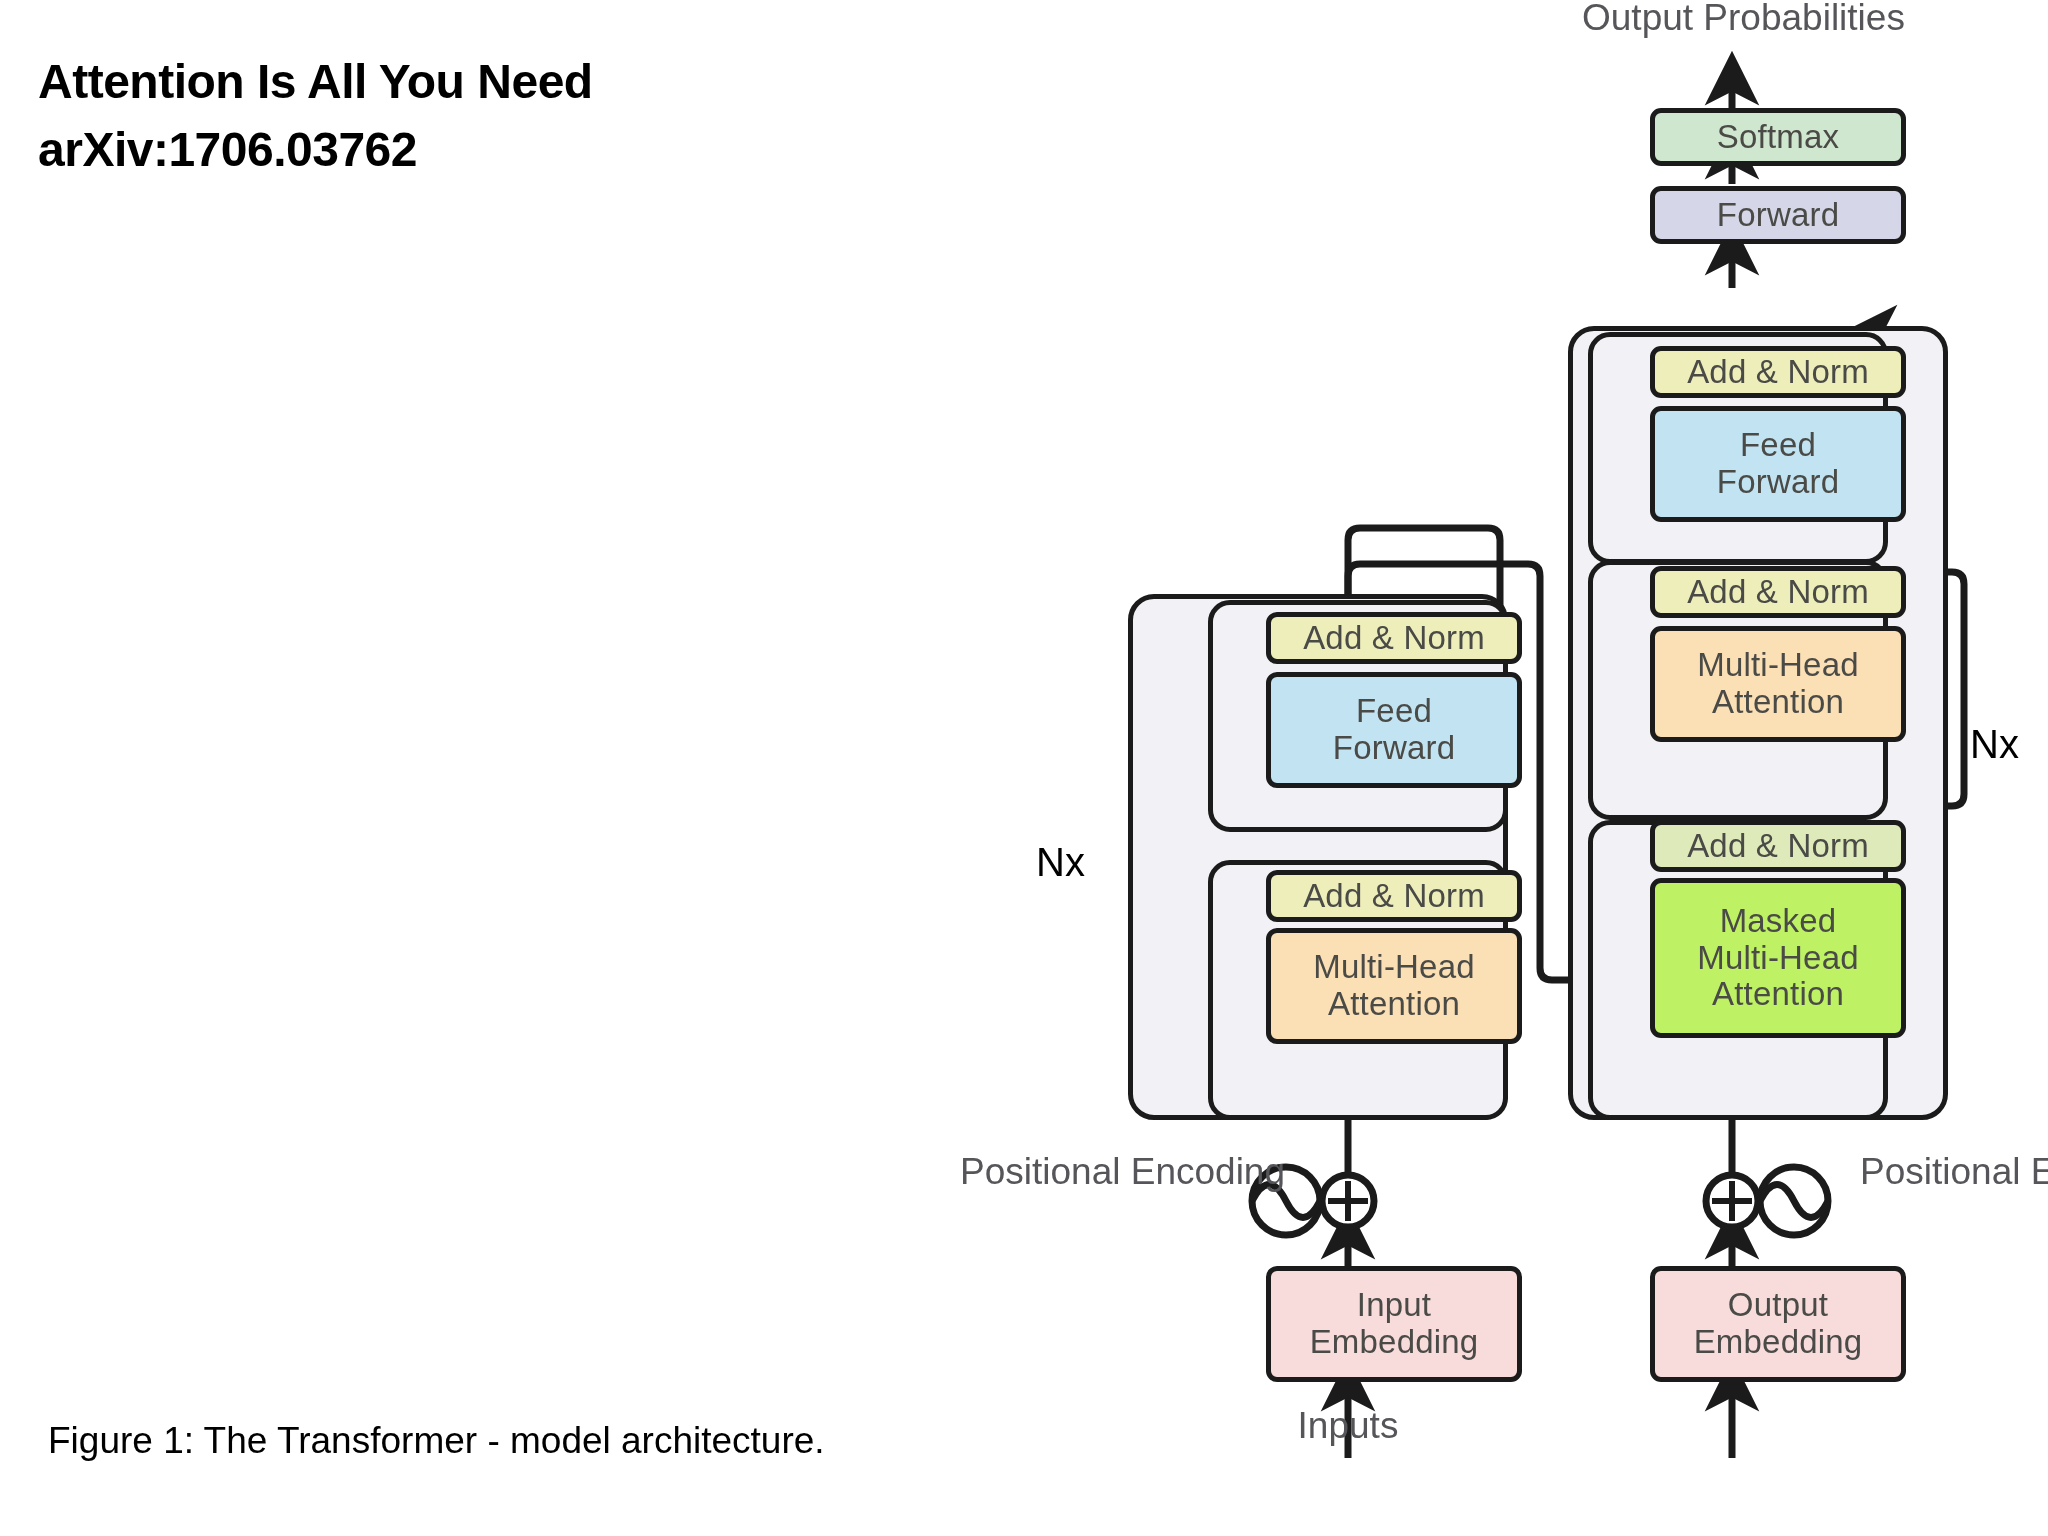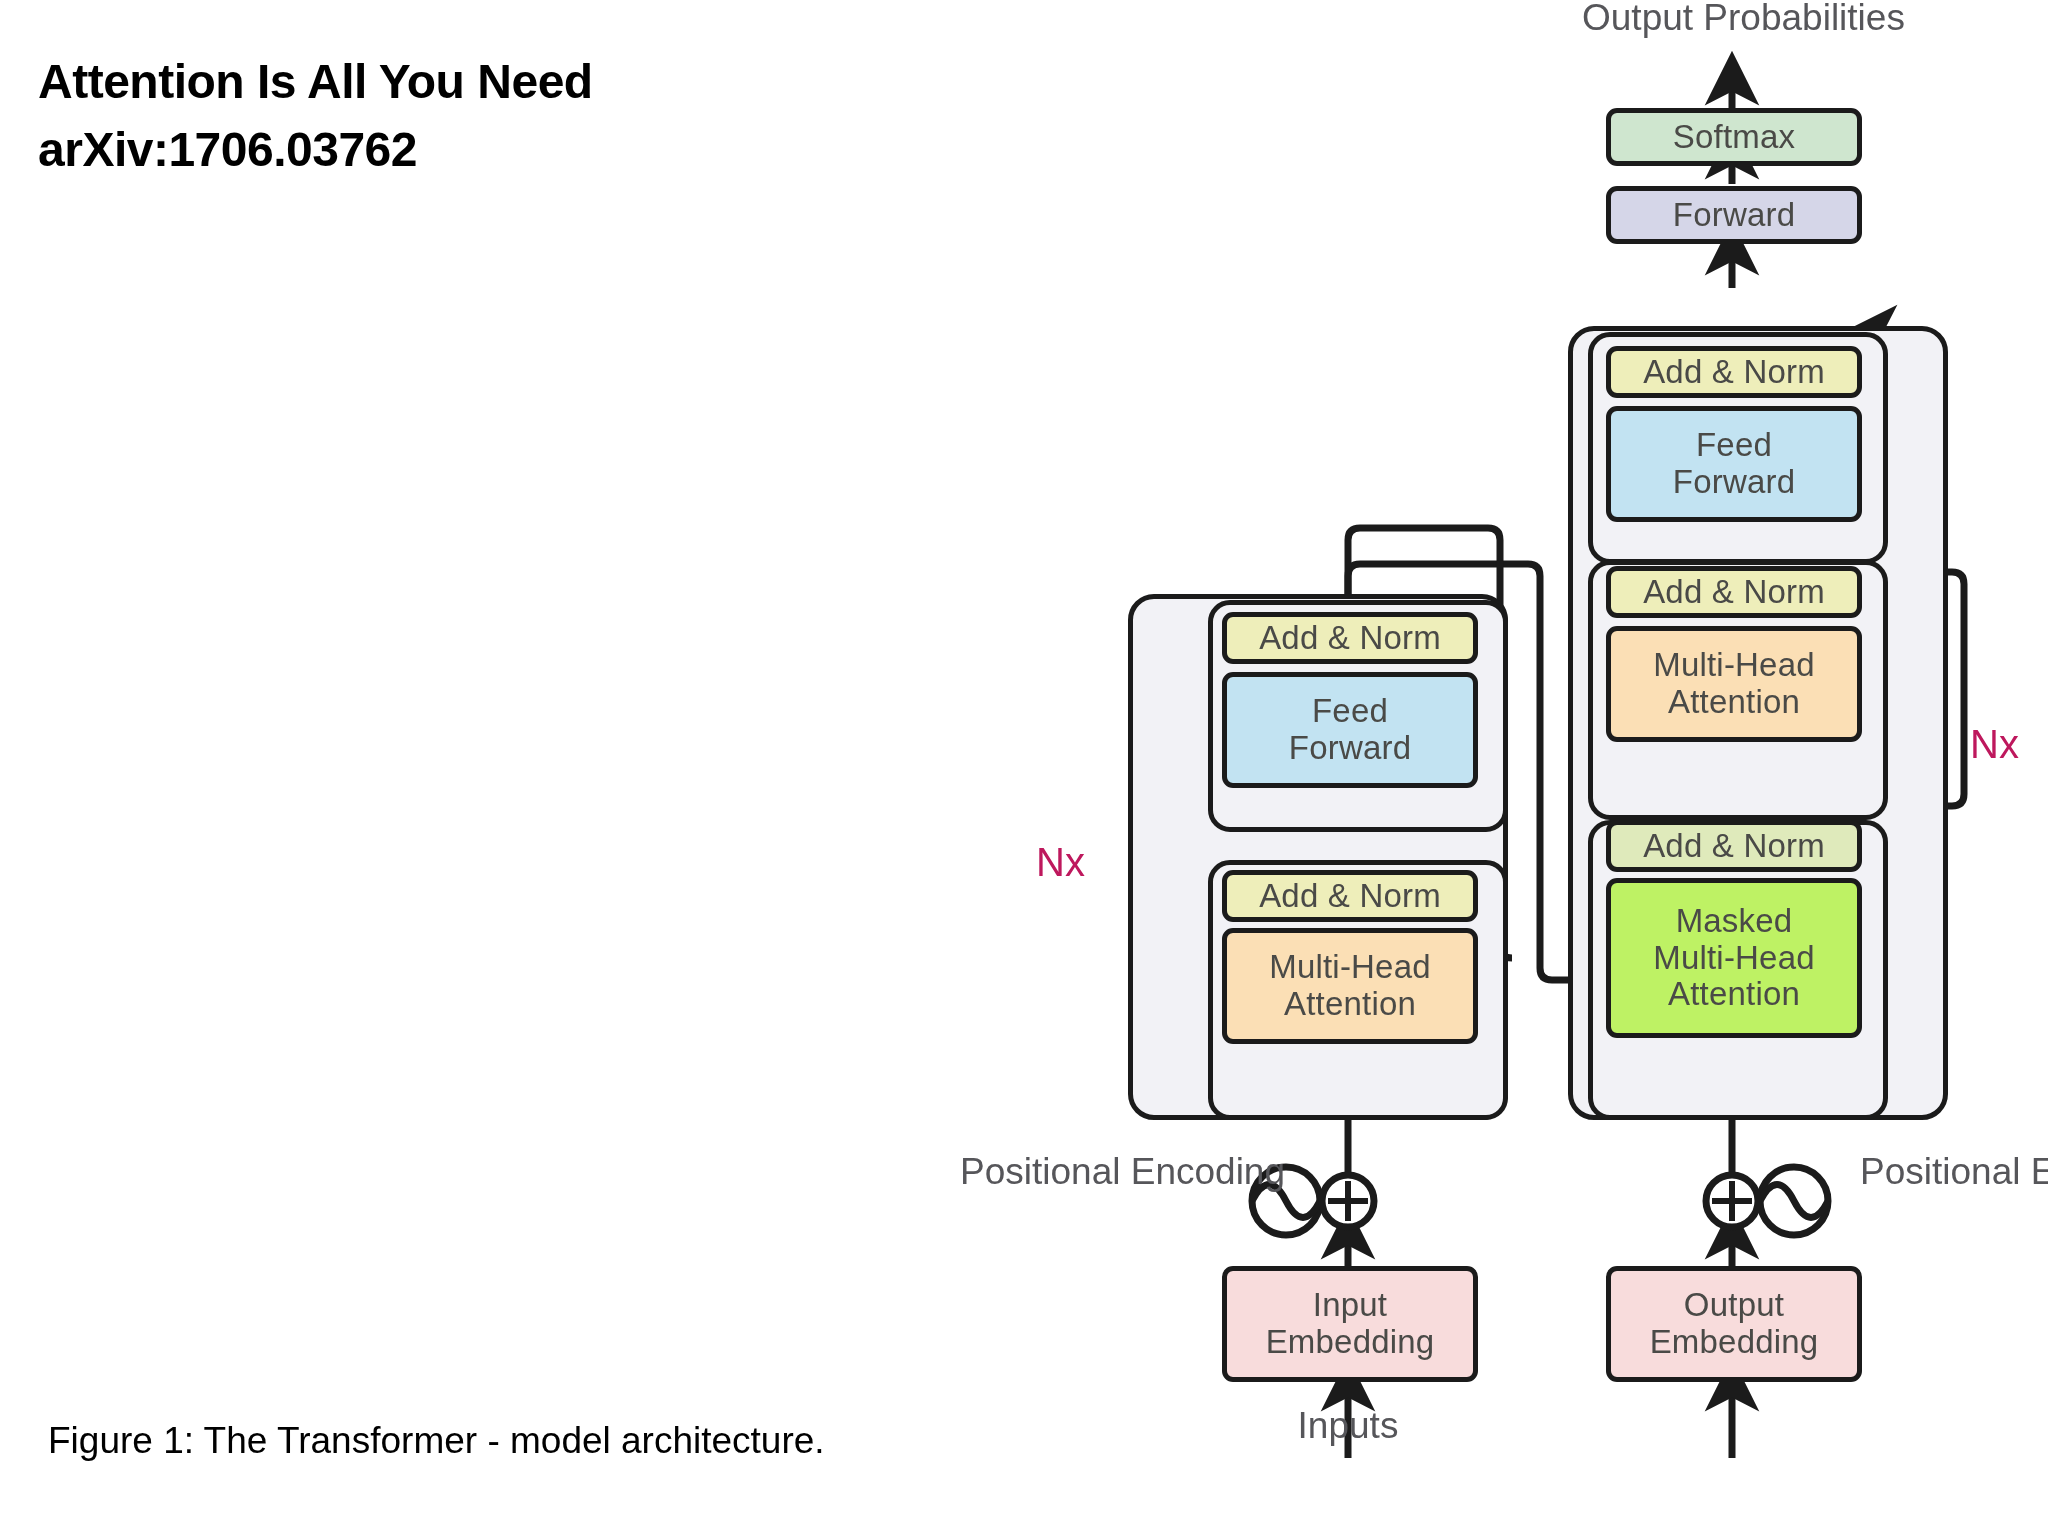--- a/index.html
+++ b/index.html
@@ -13,33 +13,33 @@
   #figure-caption{position:absolute;left:48px;top:1420px;
     font-size:37px;color:#000;white-space:nowrap;}
 
   
   #diagram{position:absolute;left:0;top:0;width:2048px;height:1536px;}
   #diagram svg{position:absolute;left:0;top:0;}
 
   .dbox{position:absolute;box-sizing:border-box;border:5px solid #1b1b1b;
         border-radius:11px;display:flex;align-items:center;justify-content:center;
         flex-direction:column;text-align:center;color:#4a4a47;
-        font-size:33px;line-height:1.12;letter-spacing:.2px;z-index:6;}
+        font-size:33px;line-height:1.12;letter-spacing:.2px;z-index:6;margin-left:44px;}
   .dbox span{display:block;}
 
   .panel{position:absolute;box-sizing:border-box;border:5px solid #1b1b1b;
          border-radius:26px;background:#f2f2f6;z-index:1;}
   .subpanel{position:absolute;box-sizing:border-box;border:5px solid #1b1b1b;
          border-radius:22px;background:#f2f2f6;z-index:2;}
 
   .dlabel{position:absolute;color:#56565a;font-size:37px;line-height:1.18;
           text-align:center;z-index:7;white-space:nowrap;}
   .dlabel.lft{text-align:right;}
   .dlabel.rgt{text-align:left;}
-  .nx{position:absolute;color:#be185d;font-size:40px;z-index:7;}
+  .nx{position:absolute;color:#000000;font-size:40px;z-index:7;}
 </style>
 </head>
 <body>
 
 <div id="slide-title">
   <span class="ln">Attention Is All You Need</span>
   <span class="ln">arXiv:1706.03762</span>
 </div>
 
 <div id="figure-caption">Figure 1: The Transformer - model architecture.</div>

